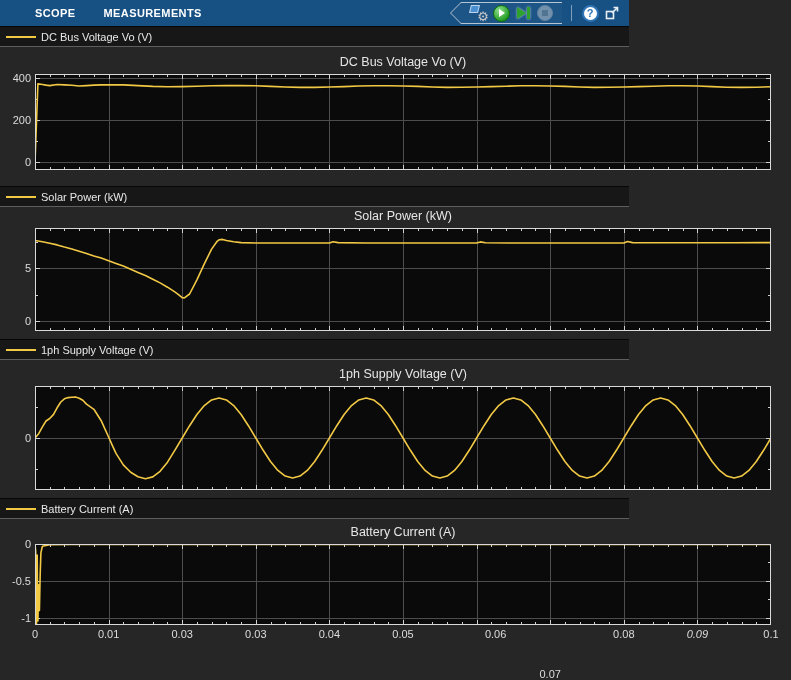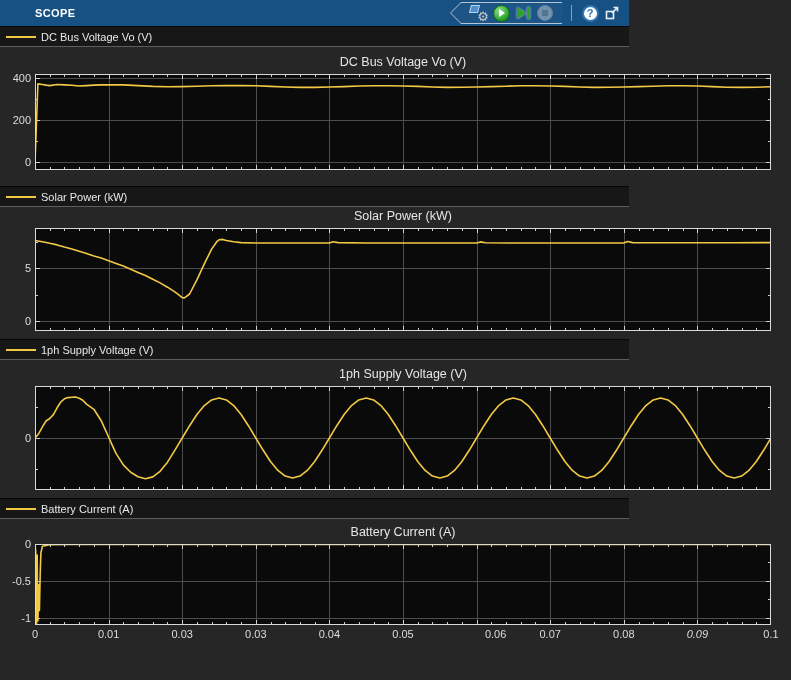--- a/index.html
+++ b/index.html
@@ -75,20 +75,21 @@
   .status-sample { margin-right:16px; }
   .status-time { margin-right:8px; }
 </style>
 </head>
 <body>
 
 <div id="app">
 
   <div class="toolbar">
     <div class="tab">SCOPE</div>
+    <div class="tab">MEASUREMENTS</div>
     <div class="tb-spacer"></div>
     <div class="banner">
       <div class="banner-inner"></div>
       <div class="tb-btn" title="">
         <span class="gear-screen"></span>
         <span class="gear-glyph">⚙</span>
       </div>
       <div class="tb-btn">
         <span class="run-circle">
             <span class="run-tri"></span>
@@ -667,21 +668,21 @@
           </svg>
         </div>
       <div class="xlabels">
           <span style="left: 0px;">0</span>
           <span style="left: 73.6px;">0.01</span>
           <span style="left: 147.2px;">0.03</span>
           <span style="left: 220.8px;">0.03</span>
           <span style="left: 294.4px;">0.04</span>
           <span style="left: 368px;">0.05</span>
           <span style="left: 441.6px; margin-left: 19px;">0.06</span>
-          <span style="left: 515.2px;">0.07</span>
+          <span style="left: 515.2px; margin-top: 40px;">0.07</span>
           <span style="left: 588.8px;">0.08</span>
           <span style="left: 662.4px; font-style: italic;">0.09</span>
           <span style="left: 736px;">0.1</span>
         </div>
     </div>
   </div>
 
 
 </div>
 

